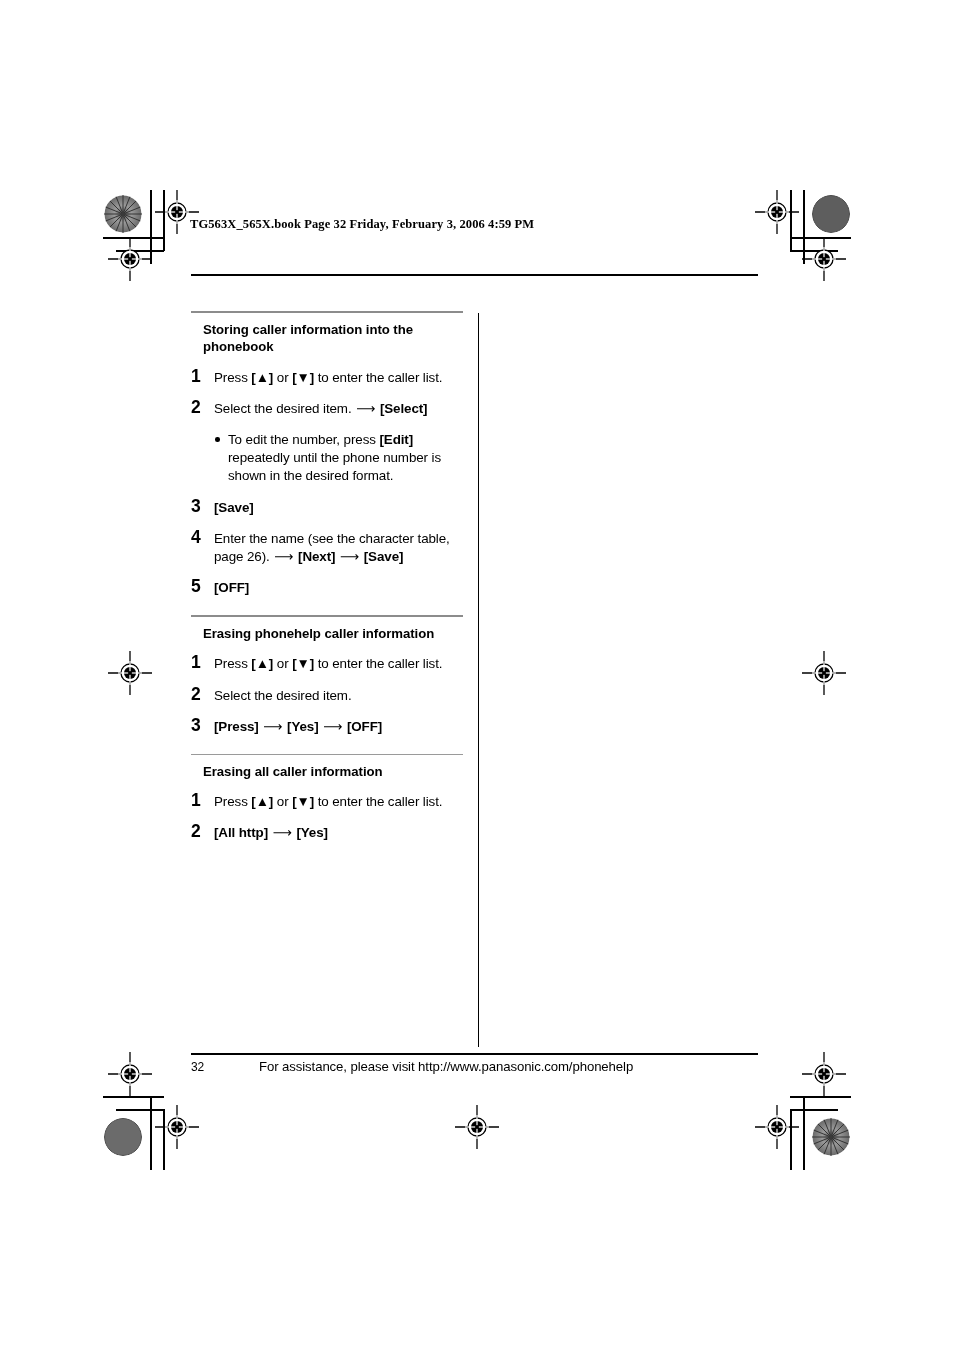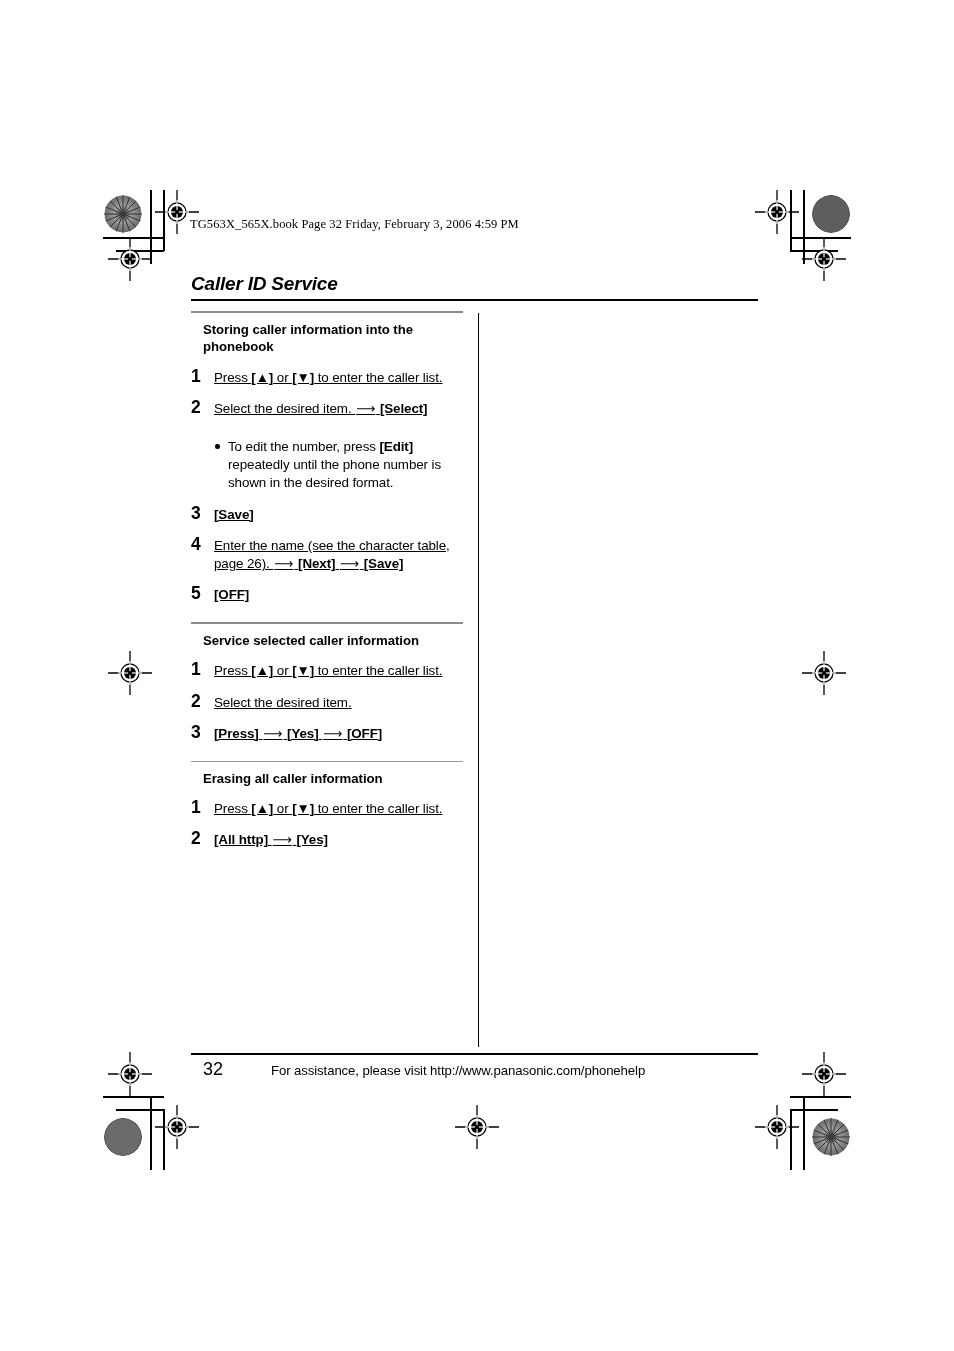--- a/index.html
+++ b/index.html
@@ -48,20 +48,21 @@
 
   .filestamp {
     position: absolute;
     left: 190px;
     top: 217px;
     font-family: "Liberation Serif", serif;
     font-size: 12.5px;
     letter-spacing: 0.1px;
     white-space: nowrap;
     color: #000;
+    font-weight: bold;
   }
 
   .page-header {
     position: absolute;
     left: 191px;
     top: 274px;
     width: 567px;
   }
   .page-header .title {
     font-size: 19px;
@@ -125,26 +126,26 @@
     letter-spacing: -0.1px;
   }
   .step .num {
     position: absolute;
     left: 0;
     top: -3px;
     font-size: 17.5px;
     font-weight: bold;
     line-height: 1.2;
   }
-  .step-body { display: block; text-decoration: underline; }
+  .step-body { display: block; }
 
   .sub {
     position: relative;
     padding-left: 14px;
-    margin-top: 20px;
+    margin-top: 13px;
     font-size: 13.4px;
     line-height: 1.36;
     letter-spacing: -0.1px;
   }
   .sub .dot {
     position: absolute;
     left: 1px;
     top: 6px;
     width: 4.5px;
     height: 4.5px;
@@ -169,22 +170,21 @@
   }
   .footer .frow {
     margin-top: 4px;
     font-size: 13.2px;
     white-space: nowrap;
     letter-spacing: -0.1px;
   }
   .footer .pageno {
     display: inline-block;
     width: 68px;
-    font-size: 18px;
-    margin-left: 12px;
+    font-size: 12px;
   }
 </style>
 </head>
 <body>
 
 <div>
 
   <div class="mark-line" style="left:150px; top:190px; width:1.5px; height:74px;"></div>
   <div class="mark-line" style="left:163px; top:190px; width:1.5px; height:61px;"></div>
   <div class="mark-line" style="left:103px; top:237px; width:61px; height:1.5px;"></div>
@@ -414,21 +414,20 @@
       <circle cx="22" cy="22" r="2" fill="#000"></circle>
     </svg>
   </div>
 </div>
 
 <div class="page">
 
   <div class="filestamp">TG563X_565X.book  Page 32  Friday, February 3, 2006  4:59 PM</div>
 
   <div class="page-header">
-    <div class="title">Caller ID Service</div>
     <div class="hrule"></div>
   </div>
 
   <div class="columns">
     <div class="col-divider"></div>
     <div class="col-left" id="left-column">
         <div class="sec-rule thick" style="margin-top: 0px;"></div>
         <div class="sec-title">Storing caller information into the phonebook</div>
         <ul class="steps">
           <li class="step">
@@ -447,21 +446,21 @@
           <li class="step">
             <span class="num">4</span>
             <span class="step-body"><span>Enter the name (see the character table, page 26). </span><span class="arrow">⟶</span><span> </span><span class="key">[Next]</span><span> </span><span class="arrow">⟶</span><span> </span><span class="key">[Save]</span></span>
           </li>
           <li class="step">
             <span class="num">5</span>
             <span class="step-body"><span class="key">[OFF]</span></span>
           </li>
         </ul>
         <div class="sec-rule thick" style="margin-top: 18px;"></div>
-        <div class="sec-title">Service selected caller information</div>
+        <div class="sec-title">Erasing phonehelp caller information</div>
         <ul class="steps">
           <li class="step">
             <span class="num">1</span>
             <span class="step-body"><span>Press </span><span class="key">[▲]</span><span> or </span><span class="key">[▼]</span><span> to enter the caller list.</span></span>
           </li>
           <li class="step">
             <span class="num">2</span>
             <span class="step-body"><span>Select the desired item.</span></span>
           </li>
           <li class="step">

